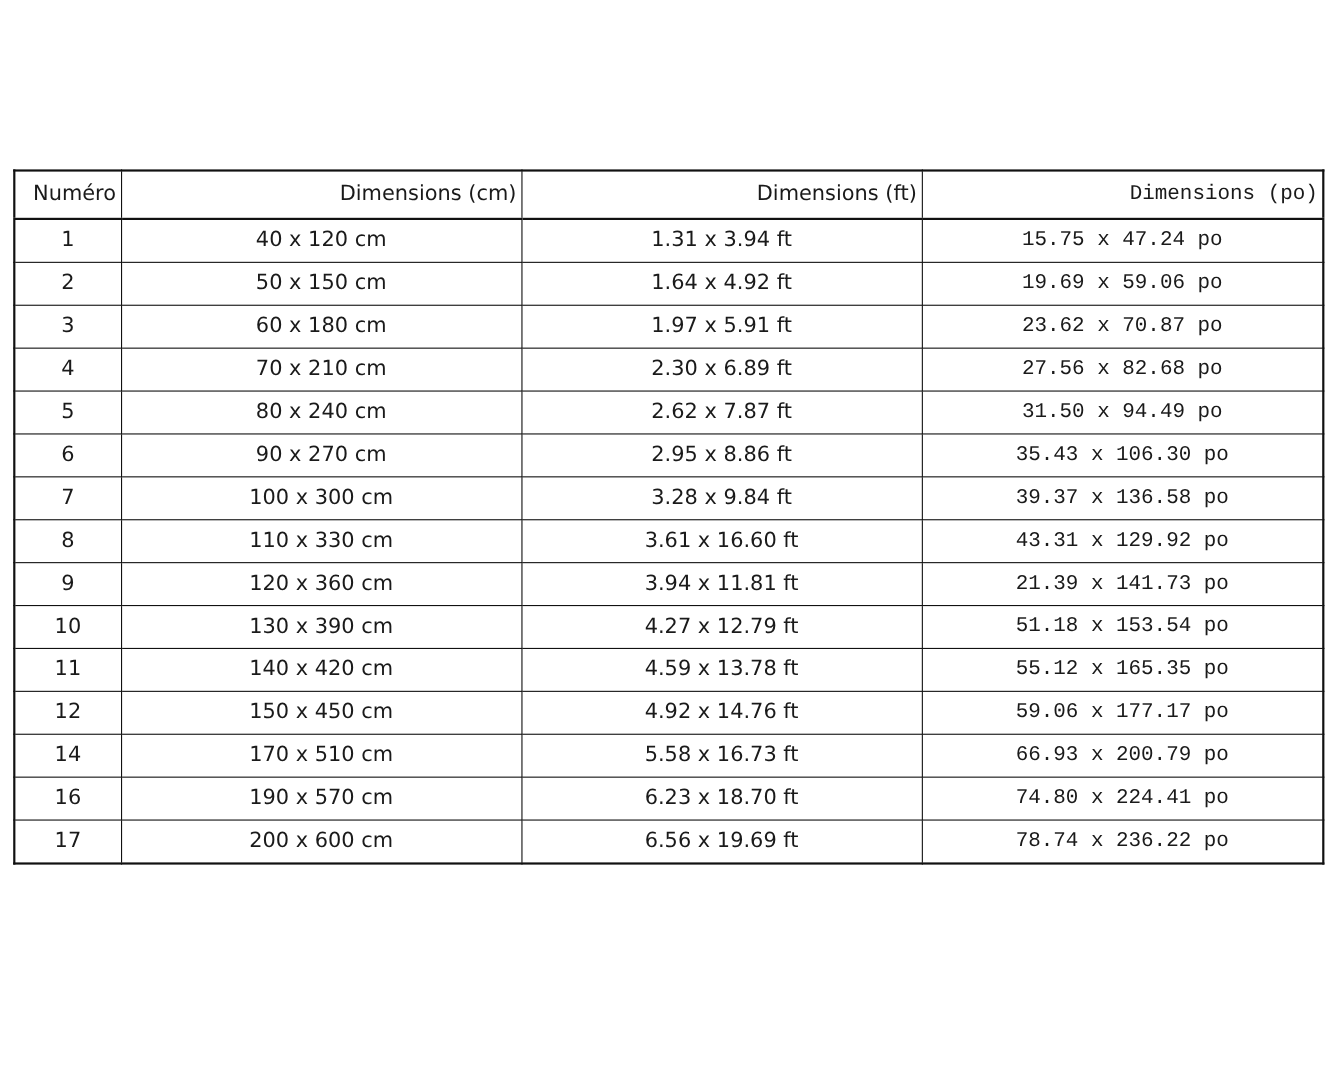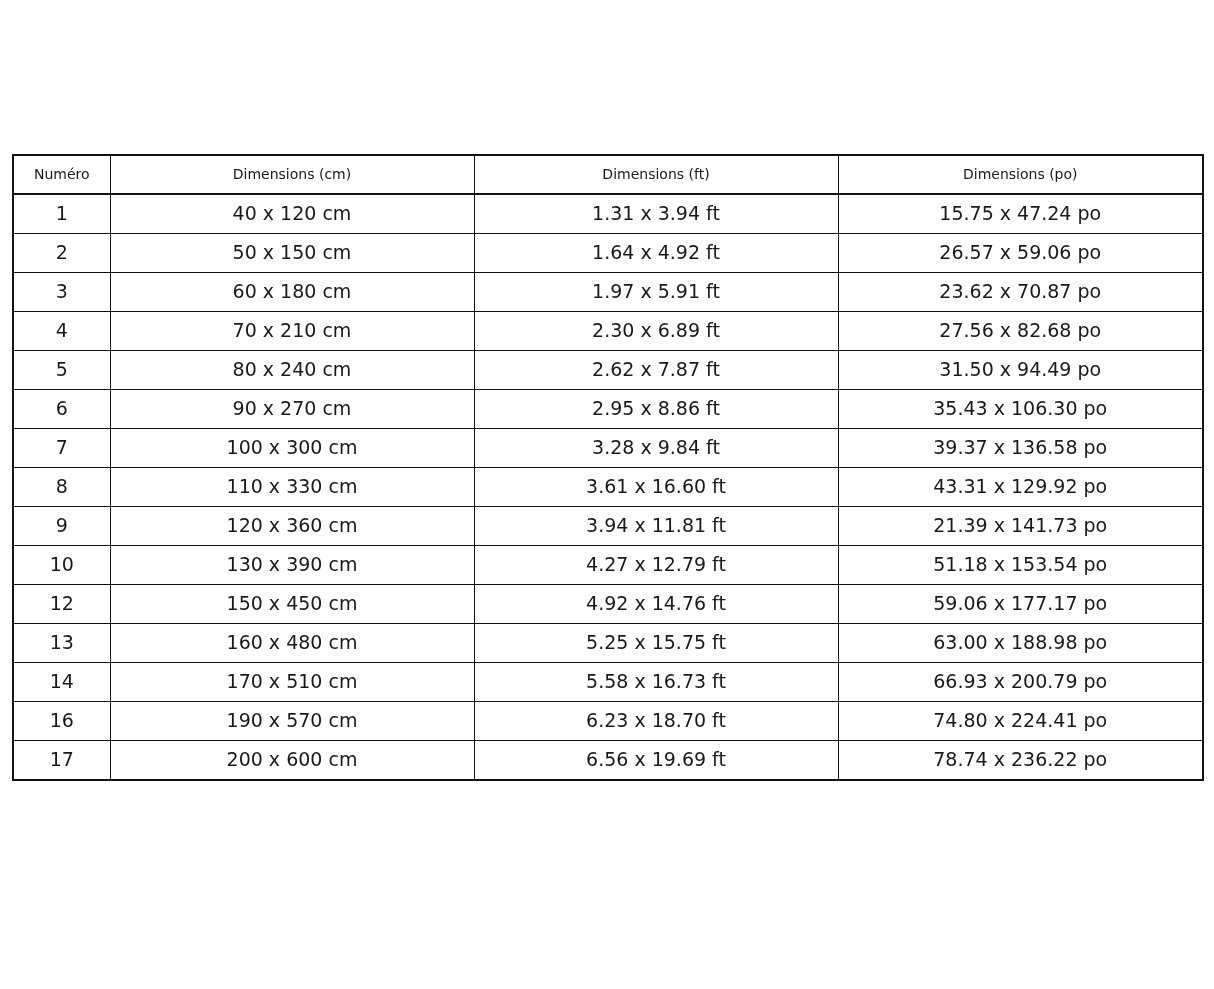--- a/index.html
+++ b/index.html
@@ -50,27 +50,29 @@
     border: 2px solid #111111;
   }
   
   table.dims th:first-child,
   table.dims td:first-child {
     border-left: none;
   }
   table.dims th:last-child,
   table.dims td:last-child {
     border-right: none;
+    font-family: Liberation Mono, monospace;
   }
   table.dims thead th {
     border-top: none;
     border-bottom: 2px solid #111111;
-    font-size: 14px;
+    font-size: 19px;
     padding-top: 11px;
     padding-bottom: 12px;
+    text-align: right;
   }
   table.dims tbody tr:first-child td {
     border-top: none;
   }
   table.dims tbody tr:last-child td {
     border-bottom: none;
   }
 </style>
 </head>
 <body>
@@ -95,21 +97,21 @@
       <tr>
         <td>1</td>
         <td>40 x 120 cm</td>
         <td>1.31 x 3.94 ft</td>
         <td>15.75 x 47.24 po</td>
       </tr>
       <tr>
         <td>2</td>
         <td>50 x 150 cm</td>
         <td>1.64 x 4.92 ft</td>
-        <td>26.57 x 59.06 po</td>
+        <td>19.69 x 59.06 po</td>
       </tr>
       <tr>
         <td>3</td>
         <td>60 x 180 cm</td>
         <td>1.97 x 5.91 ft</td>
         <td>23.62 x 70.87 po</td>
       </tr>
       <tr>
         <td>4</td>
         <td>70 x 210 cm</td>
@@ -146,30 +148,30 @@
         <td>3.94 x 11.81 ft</td>
         <td>21.39 x 141.73 po</td>
       </tr>
       <tr>
         <td>10</td>
         <td>130 x 390 cm</td>
         <td>4.27 x 12.79 ft</td>
         <td>51.18 x 153.54 po</td>
       </tr>
       <tr>
+        <td>11</td>
+        <td>140 x 420 cm</td>
+        <td>4.59 x 13.78 ft</td>
+        <td>55.12 x 165.35 po</td>
+      </tr>
+      <tr>
         <td>12</td>
         <td>150 x 450 cm</td>
         <td>4.92 x 14.76 ft</td>
         <td>59.06 x 177.17 po</td>
-      </tr>
-      <tr>
-        <td>13</td>
-        <td>160 x 480 cm</td>
-        <td>5.25 x 15.75 ft</td>
-        <td>63.00 x 188.98 po</td>
       </tr>
       <tr>
         <td>14</td>
         <td>170 x 510 cm</td>
         <td>5.58 x 16.73 ft</td>
         <td>66.93 x 200.79 po</td>
       </tr>
       <tr>
         <td>16</td>
         <td>190 x 570 cm</td>

